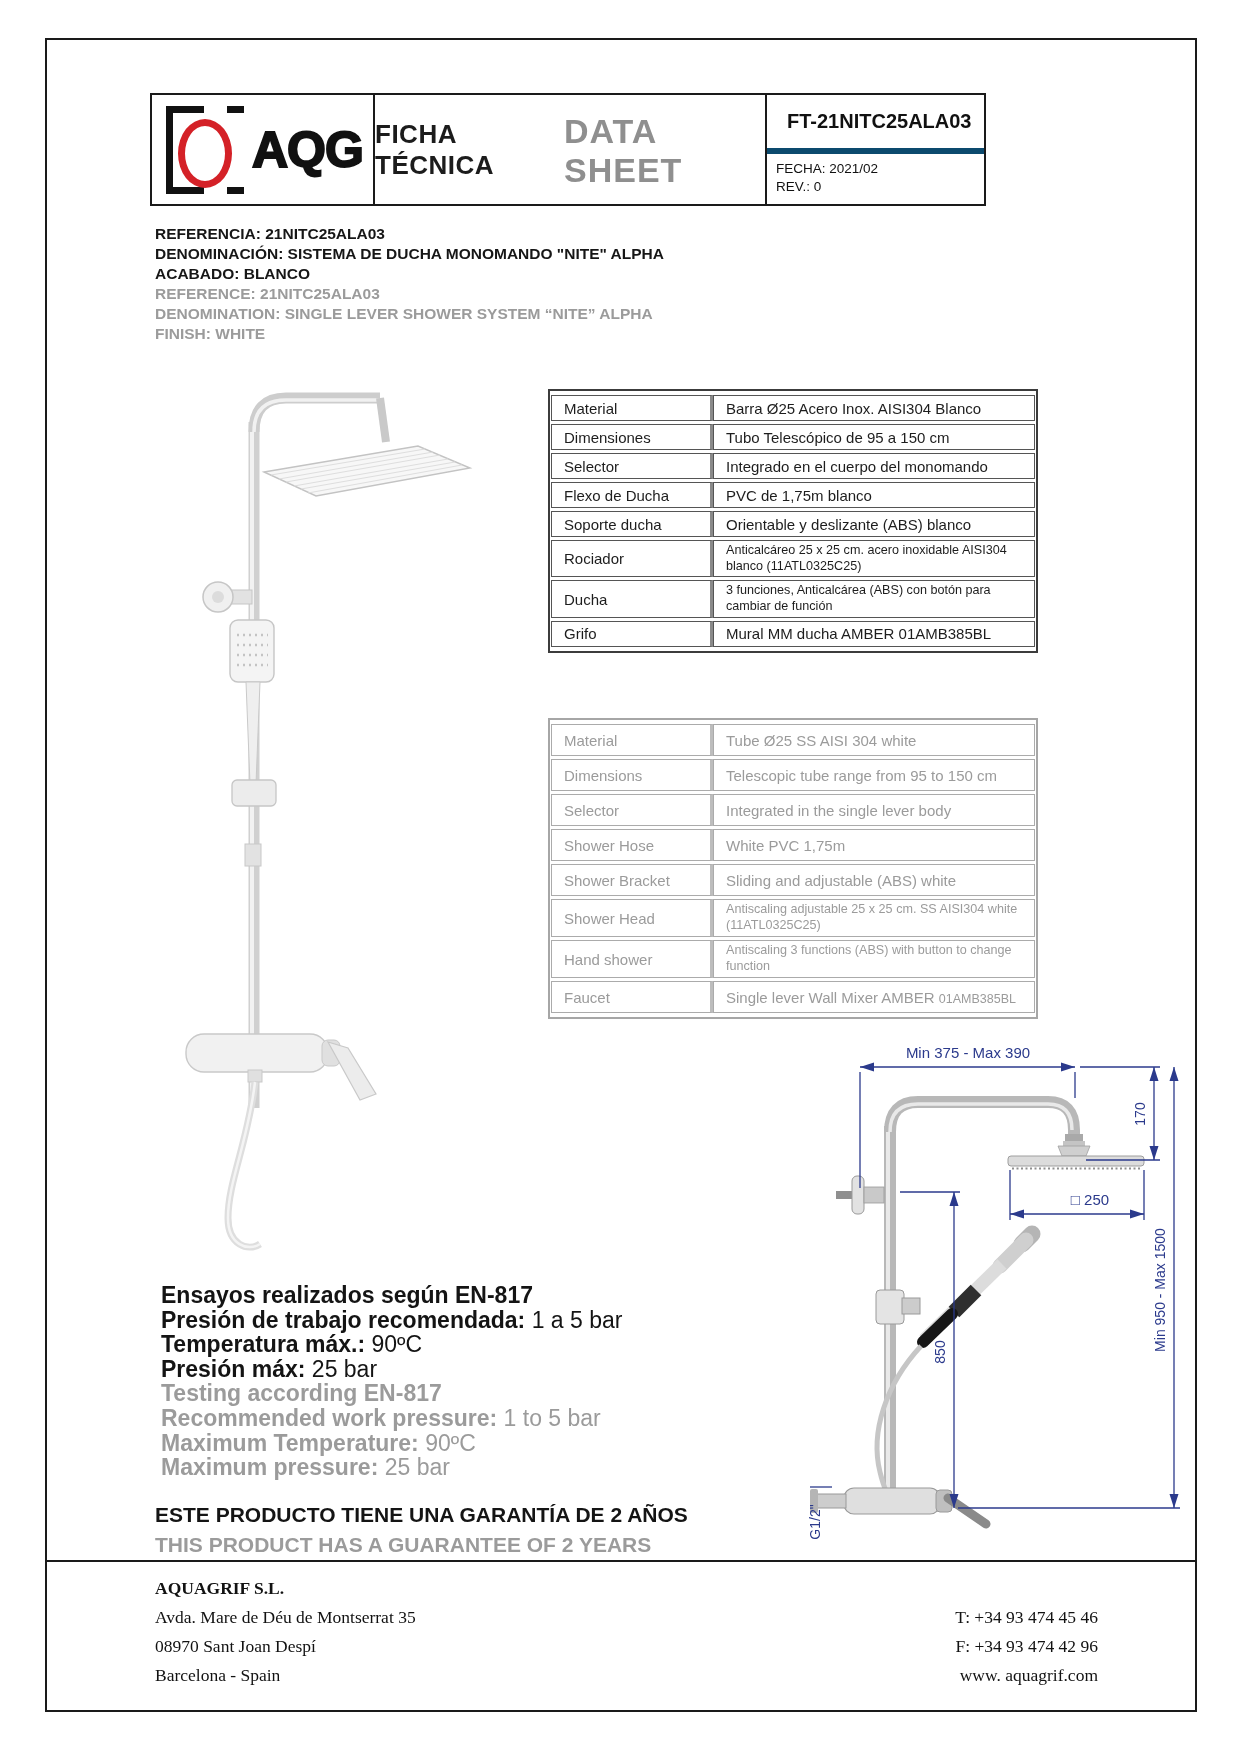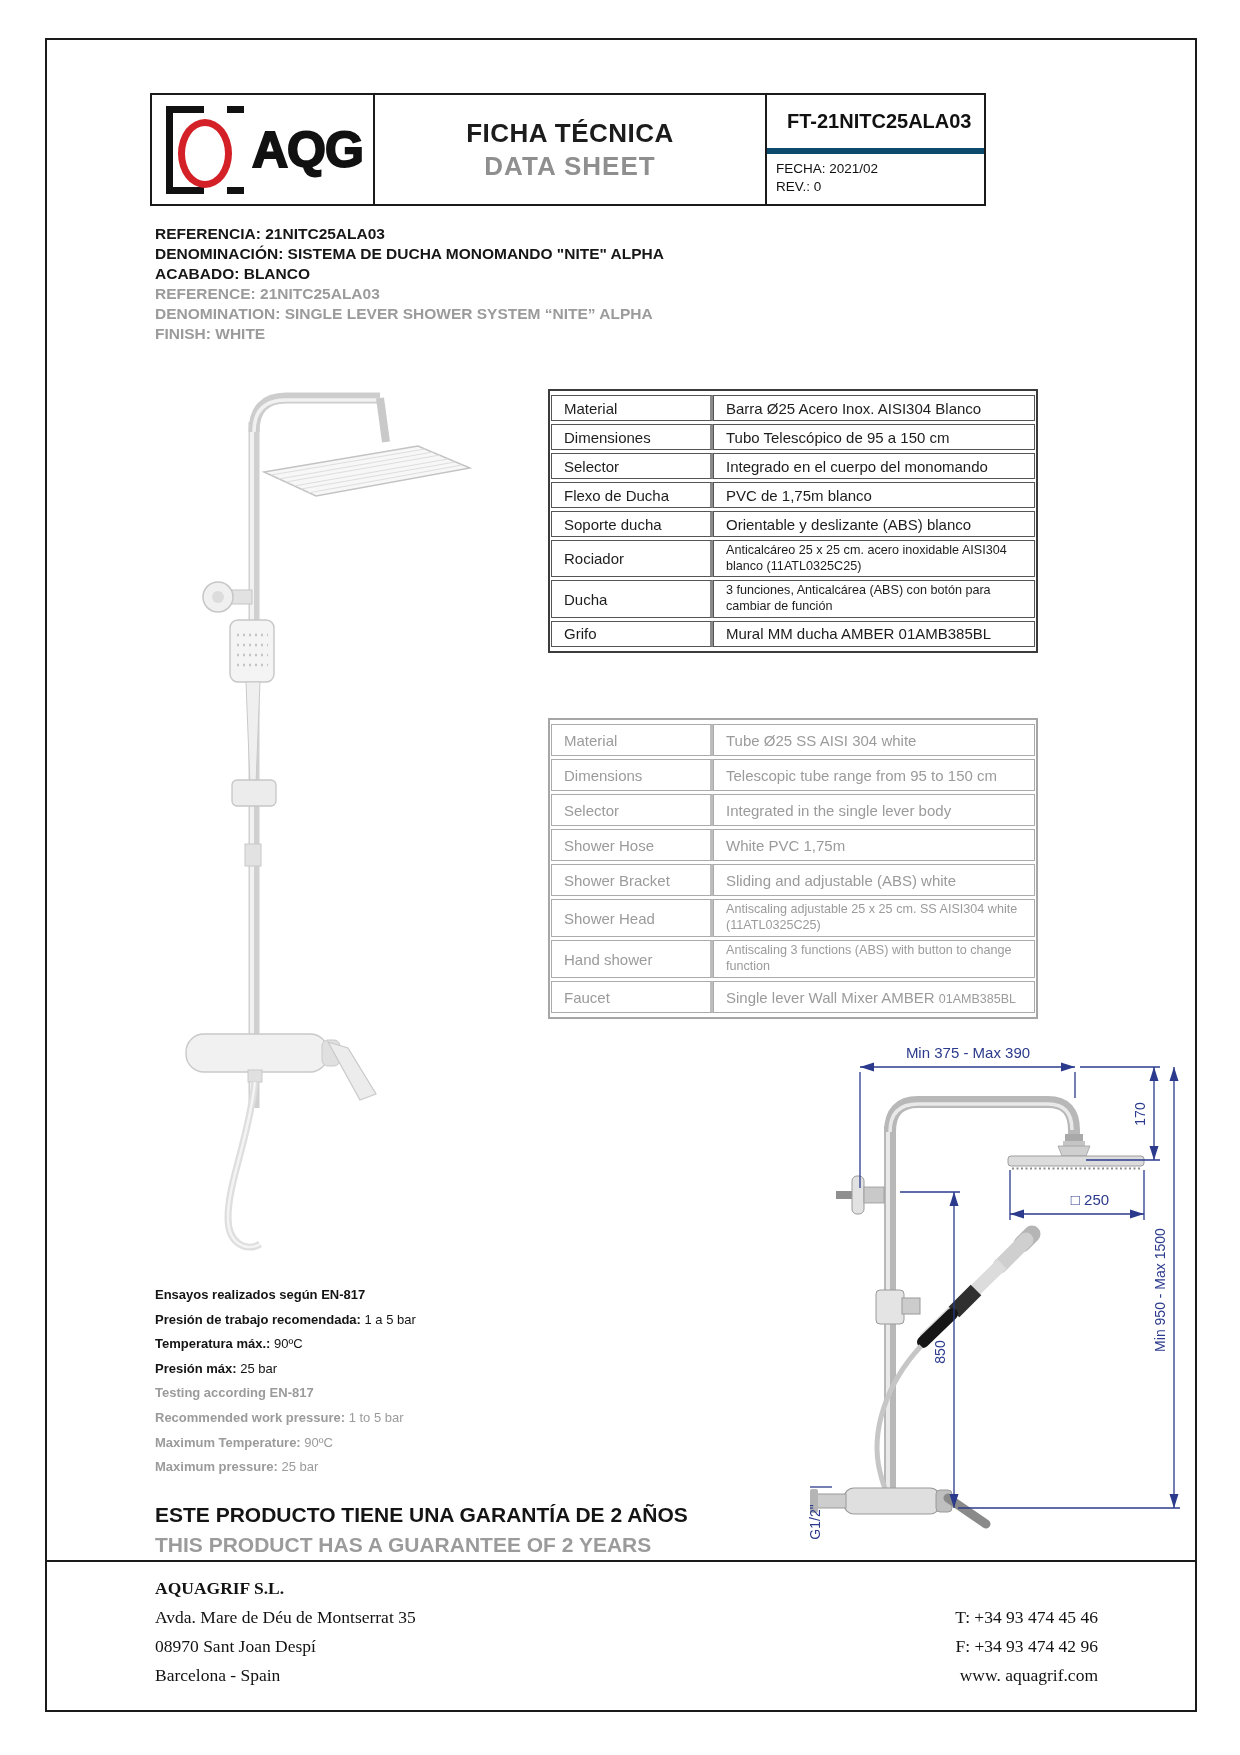--- a/index.html
+++ b/index.html
@@ -3,35 +3,35 @@
 <meta charset="utf-8">
 <style>
   html,body{margin:0;padding:0;background:#fff;}
   .page{position:relative;width:1240px;height:1755px;background:#fff;overflow:hidden;
         font-family:"Liberation Sans",sans-serif;color:#111;}
   .frame{position:absolute;left:45px;top:38px;width:1148px;height:1670px;border:2px solid #1a1a1a;}
 
   
   .hbox{position:absolute;border:2px solid #1a1a1a;background:#fff;box-sizing:border-box;}
   .logo-box{left:150px;top:93px;width:225px;height:113px;display:flex;align-items:center;padding-left:14px;}
-  .title-box{left:373px;top:93px;width:394px;height:113px;display:flex;flex-direction:column;
+  .title-box{left:373px;top:93px;width:394px;height:113px;display:flex;flex-direction:row;
              align-items:center;justify-content:center;}
   .code-box{left:765px;top:93px;width:221px;height:113px;}
   .code-top{height:53px;border-bottom:6px solid #0c4a6e;display:flex;align-items:center;padding-left:20px;
             font-weight:bold;font-size:20px;letter-spacing:0;}
   .code-bottom{padding:6px 11px 0 9px;font-size:13.5px;line-height:18px;}
   .logo-mark{position:relative;width:78px;height:88px;flex:0 0 auto;}
   .bracket-left{position:absolute;left:0;top:0;width:38px;height:88px;box-sizing:border-box;
                 border-left:7px solid #111;border-top:7px solid #111;border-bottom:7px solid #111;}
   .bracket-right{position:absolute;right:0;top:0;width:17px;height:88px;box-sizing:border-box;
                  border-top:7px solid #111;border-bottom:7px solid #111;}
   .logo-oval{position:absolute;left:12px;top:13px;width:40px;height:55px;border:7px solid #d42127;border-radius:50%;}
   .logo-text{font-size:50px;font-weight:bold;-webkit-text-stroke:2px #111;letter-spacing:-1px;margin-left:8px;}
   .title-es{font-size:26px;font-weight:bold;color:#1c1c1c;letter-spacing:.5px;}
-  .title-en{font-size:26px;font-weight:bold;color:#8f8f8f;letter-spacing:1px;margin-top:2px;}
+  .title-en{font-size:34px;font-weight:bold;color:#8f8f8f;letter-spacing:1px;margin-top:2px;}
 
   
   .refblock{position:absolute;left:155px;top:224px;font-size:15.5px;font-weight:bold;line-height:20px;}
   .refblock .es{color:#161616;}
   .refblock .en{color:#9b9b9b;}
 
   
   .tblwrap{position:absolute;left:548px;width:490px;box-sizing:border-box;padding:1px;}
   .tbl-es{top:389px;border:2px solid #3c3c3c;}
   .tbl-en{top:718px;border:2px solid #a6a6a6;}
@@ -42,21 +42,21 @@
   .tbl-es td{color:#1d1d1d;height:20px;}
   .tbl-es tr.small td{height:30px;}
   .tbl-es tr.small td.v{font-size:12.6px;line-height:1.25;}
   .tbl-en table.spec td{border-color:#ababab;color:#9b9b9b;height:26px;}
   .tbl-en td.l{border-right-color:#bdbdbd !important;}
   .tbl-en tr.small td{height:32px;}
   .tbl-en tr.small td.v{font-size:12.6px;line-height:1.25;}
   .code-small{font-size:12.5px;}
 
   
-  .testing{position:absolute;left:155px;top:1283px;font-size:13px;line-height:24.6px;}
+  .testing{position:absolute;left:161px;top:1283px;font-size:23px;line-height:24.6px;}
   .testing .es{color:#141414;}
   .testing .en{color:#9b9b9b;}
   .testing .lab{font-weight:bold;}
   .warranty{position:absolute;left:155px;top:1500px;font-weight:bold;font-size:21px;line-height:30px;}
   .warranty .es{color:#141414;}
   .warranty .en{color:#9b9b9b;}
 
   
   .footrule{position:absolute;left:45px;top:1560px;width:1150px;border-top:2px solid #1a1a1a;}
   .footer-left{position:absolute;left:155px;top:1574px;font-family:"Liberation Serif",serif;

